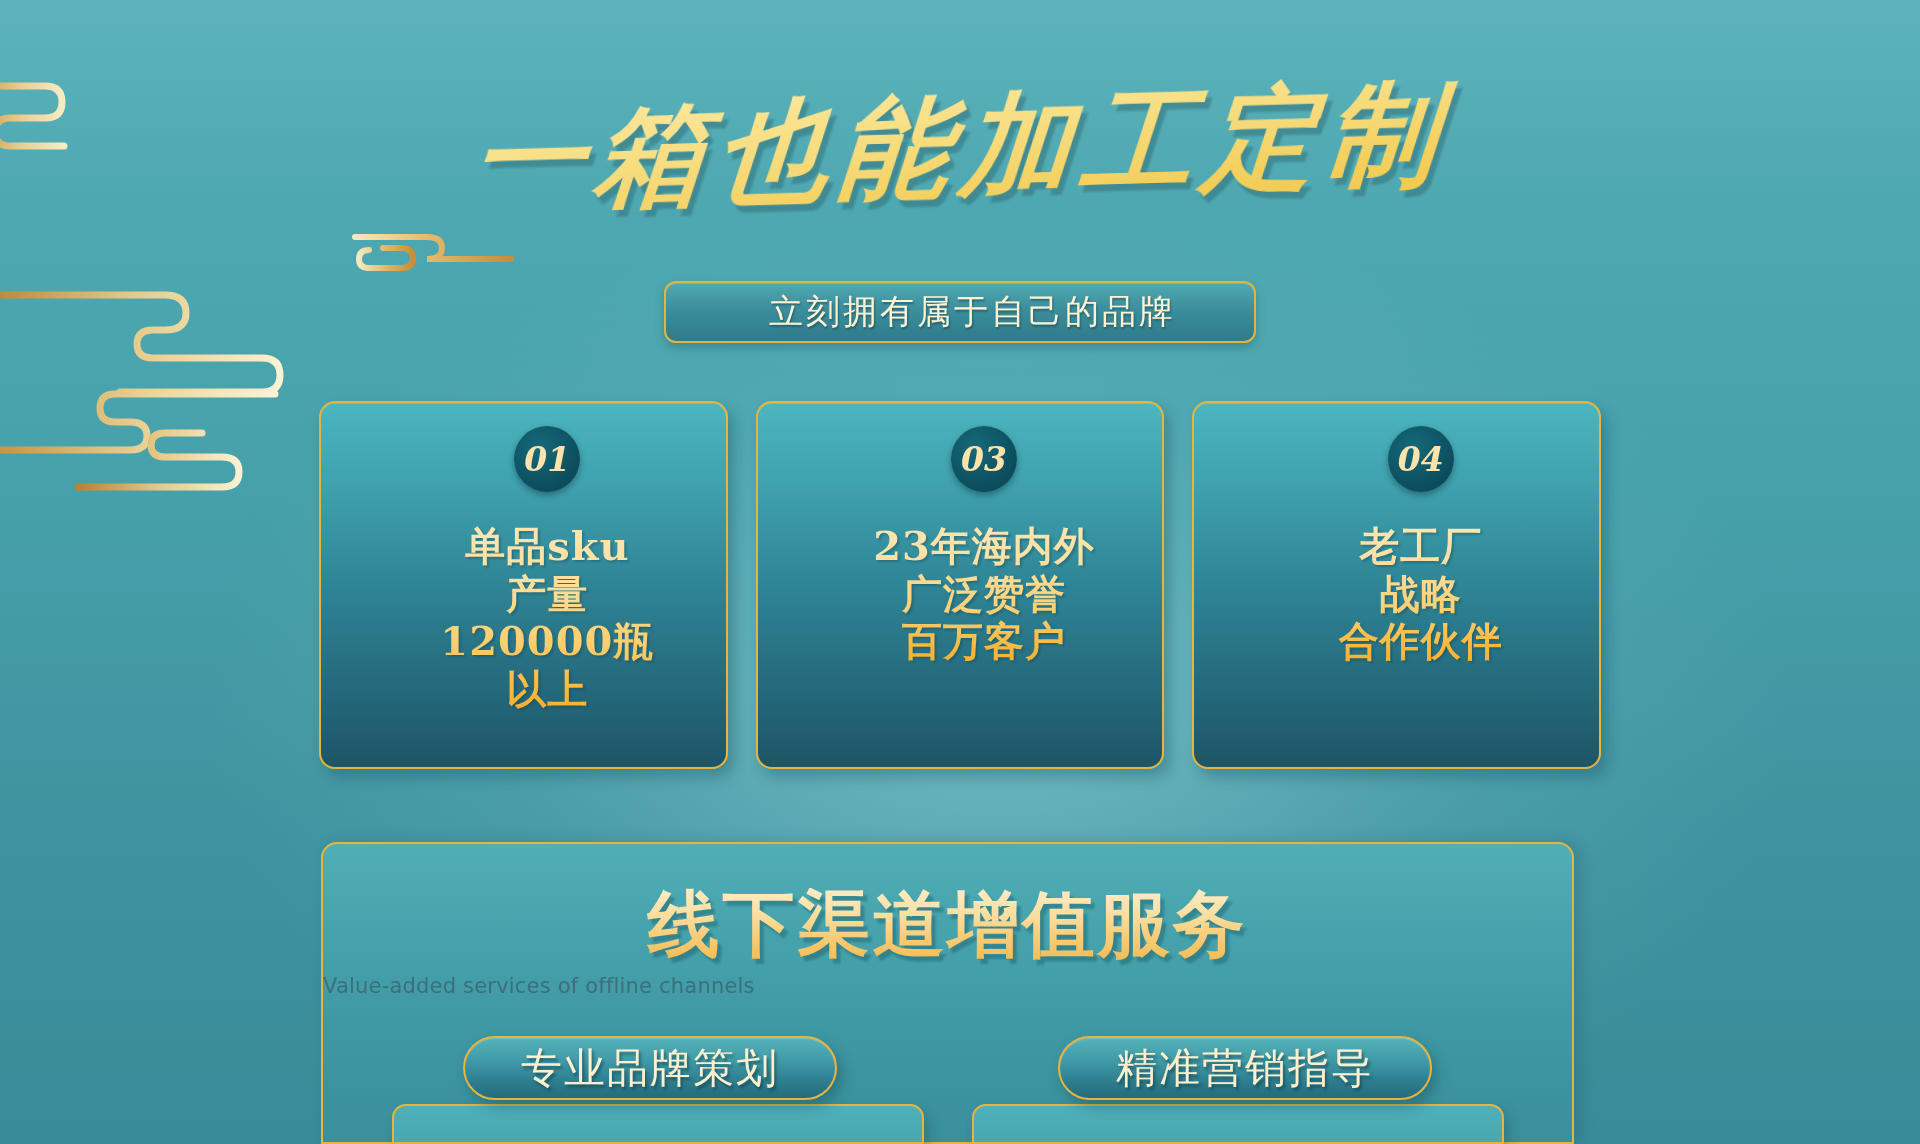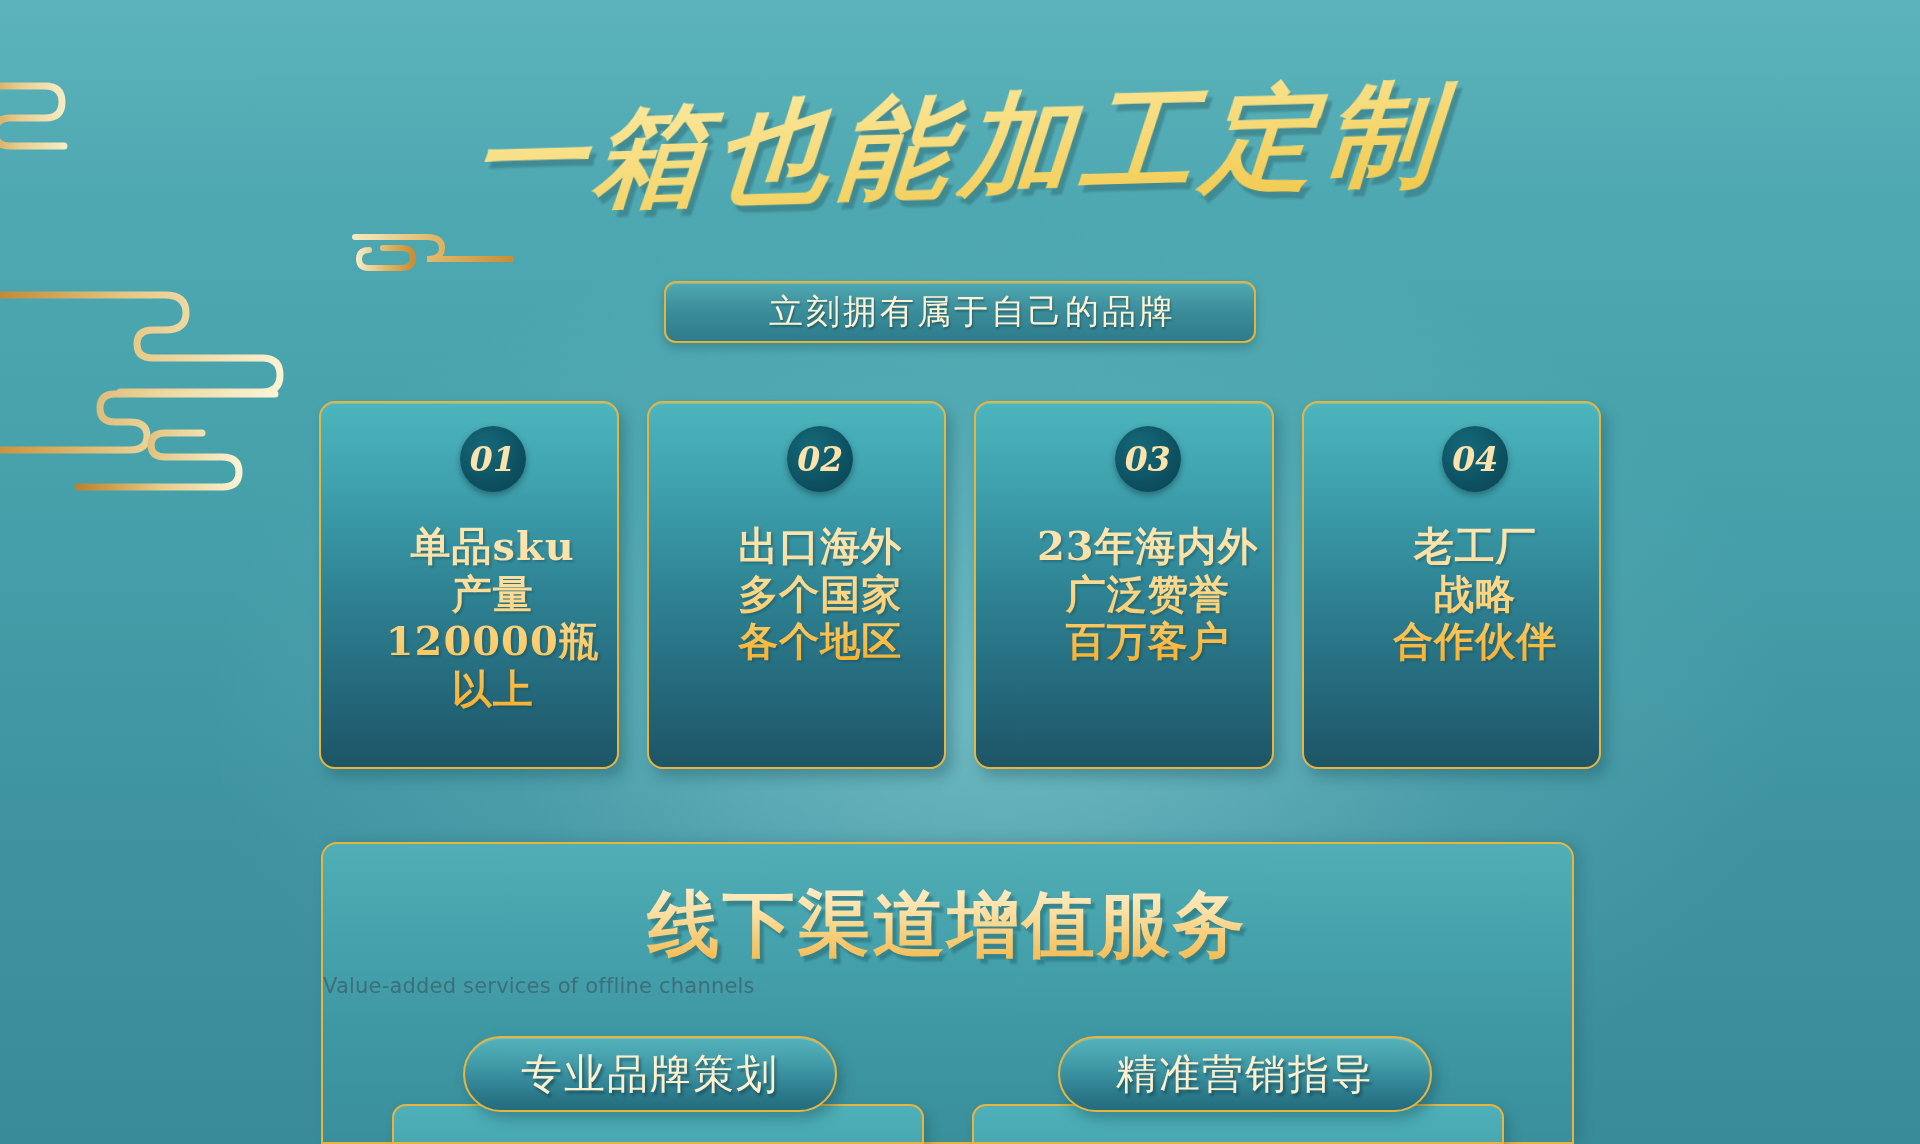--- a/index.html
+++ b/index.html
@@ -141,21 +141,21 @@
     border-top-left-radius:14px; border-top-right-radius:14px;
     background:linear-gradient(180deg,#4fb0b9 0%,#48a8b2 100%);
     box-shadow:5px 6px 12px rgba(20,70,80,0.28);
   }
   #subcard-left  { left:392px; }
   #subcard-right { left:972px; }
 
   
   .service-pill {
     position:absolute; top:1036px;
-    width:374px; height:76px;
+    width:374px; height:64px;
     border:2px solid #e8b43e;
     border-radius:40px;
     background:linear-gradient(180deg,#54b3bb 0%,#3f98a6 40%,#2c7b8c 76%,#236c7e 100%);
     box-shadow:5px 7px 13px rgba(18,66,76,0.36), inset 0 1px 0 rgba(255,255,255,0.18);
     display:flex; align-items:center; justify-content:center;
   }
   #service-pill-left  { left:463px; }
   #service-pill-right { left:1058px; }
   .service-pill-label {
     font-size:41px; letter-spacing:2px;
@@ -229,30 +229,20 @@
       <span class="card-badge-num">01</span>
     </div>
     <div class="card-lines">
       <div>单品sku</div>
       <div>产量</div>
       <div>120000瓶</div>
       <div>以上</div>
     </div>
   </div>
 
-  <div class="feature-card">
-    <div class="card-badge">
-      <span class="card-badge-num">02</span>
-    </div>
-    <div class="card-lines">
-      <div>出口海外</div>
-      <div>多个国家</div>
-      <div>各个地区</div>
-    </div>
-  </div>
 
   <div class="feature-card">
     <div class="card-badge">
       <span class="card-badge-num">03</span>
     </div>
     <div class="card-lines">
       <div>23年海内外</div>
       <div>广泛赞誉</div>
       <div>百万客户</div>
     </div>

